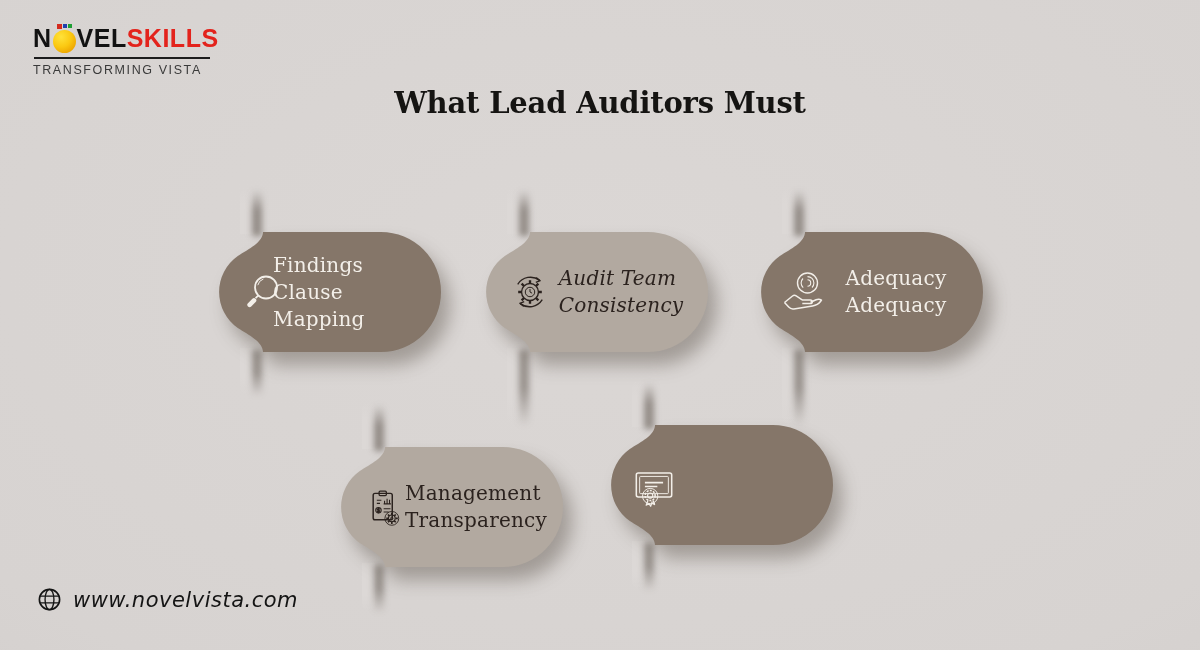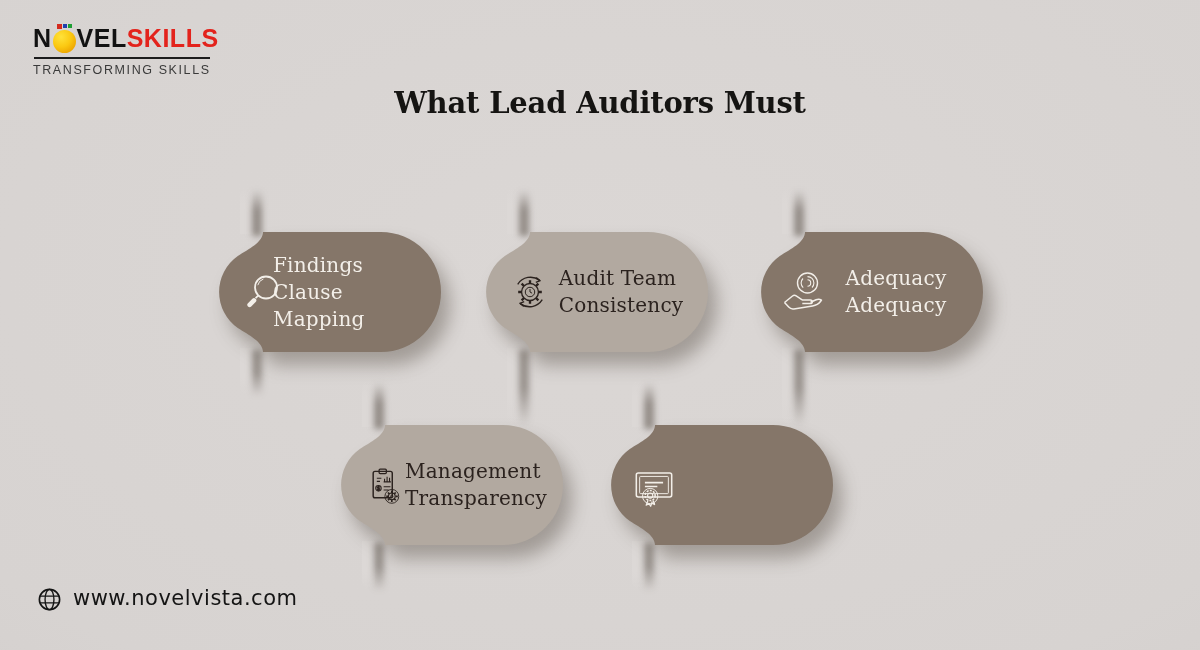--- a/index.html
+++ b/index.html
@@ -47,21 +47,21 @@
     filter:drop-shadow(9px 13px 9px rgba(93,84,76,.45));}
   .pill path{fill:var(--pc);}
   .icon{position:absolute;left:24px;top:40px;width:40px;height:40px;z-index:2;
     color:var(--tc);display:flex;align-items:center;justify-content:center;}
   .icon svg{width:100%;height:100%;}
   .label{position:absolute;left:54px;right:6px;top:0;height:100%;z-index:2;
     display:flex;align-items:center;justify-content:center;}
   .label-inner{text-align:left;font-family:"DejaVu Serif", serif;font-size:20px;
     line-height:27px;color:var(--tc);letter-spacing:.2px;}
   
-  .footer{position:absolute;left:36px;top:586px;display:flex;gap:10px;}
+  .footer{position:absolute;left:36px;top:586px;display:flex;align-items:center;gap:10px;font-style:italic;}
   .globe{width:27px;height:27px;color:var(--footer-color,#141414);}
   .site{font-family:"DejaVu Sans", sans-serif;font-size:21px;color:var(--footer-color,#141414);
     letter-spacing:.5px;}
   svg.stroke *{stroke:currentColor;fill:none;}
 </style>
 </head>
 <body>
 
 <div class="stage">
 
@@ -70,21 +70,21 @@
       <span>N</span>
         <span class="logo-ball">
           <span class="px px-red"></span>
           <span class="px px-blue"></span>
           <span class="px px-green"></span>
         </span>
         <span>VEL</span>
         <span class="logo-red">SKILLS</span>
     </div>
     <div class="logo-divider"></div>
-    <div class="logo-tagline">TRANSFORMING SKILLS</div>
+    <div class="logo-tagline">TRANSFORMING VISTA</div>
   </div>
 
   <div class="title">
     <div>What Lead Auditors Must</div>
   </div>
 
   <div class="item dark" style="left:219px;top:232px;">
     <div class="rib top"></div>
     <div class="rib-sh top"></div>
     <div class="rib bottom" style="height:46px"></div>
@@ -101,21 +101,21 @@
       </svg>
     </span>
     <div class="label">
       <div class="label-inner">
         <div>Findings Clause</div>
         <div>Mapping</div>
       </div>
     </div>
   </div>
 
-  <div class="item light" style="left:486px;top:232px;">
+  <div class="item light" style="left:486px;top:232px;font-style:italic;">
     <div class="rib top"></div>
     <div class="rib-sh top"></div>
     <div class="rib bottom" style="height:76px"></div>
     <div class="rib-sh bottom" style="height:76px"></div>
     <svg class="pill" viewBox="0 0 222 120">
       <path d="M44 0 L162 0 A60 60 0 0 1 162 120 L44 120 C44 110 30 103 18.8 96 A44 44 0 0 1 18.8 24 C30 17 44 10 44 0 Z"></path>
     </svg>
     <span class="icon">
       <svg class="stroke" viewBox="0 0 44 44">
         <path d="M8.5 13.5 A16.5 16.5 0 0 1 32.6 9.2" stroke-width="1.5"></path>
@@ -155,21 +155,21 @@
       </svg>
     </span>
     <div class="label">
       <div class="label-inner">
         <div>Adequacy</div>
         <div>Adequacy</div>
       </div>
     </div>
   </div>
 
-  <div class="item light" style="left:341px;top:425px;">
+  <div class="item light" style="left:341px;top:447px;">
     <div class="rib top"></div>
     <div class="rib-sh top"></div>
     <div class="rib bottom" style="height:48px"></div>
     <div class="rib-sh bottom" style="height:48px"></div>
     <svg class="pill" viewBox="0 0 222 120">
       <path d="M44 0 L162 0 A60 60 0 0 1 162 120 L44 120 C44 110 30 103 18.8 96 A44 44 0 0 1 18.8 24 C30 17 44 10 44 0 Z"></path>
     </svg>
     <span class="icon">
       <svg class="stroke" viewBox="0 0 44 44">
         <rect x="9" y="7" width="21" height="29" rx="2" stroke-width="1.6"></rect>

